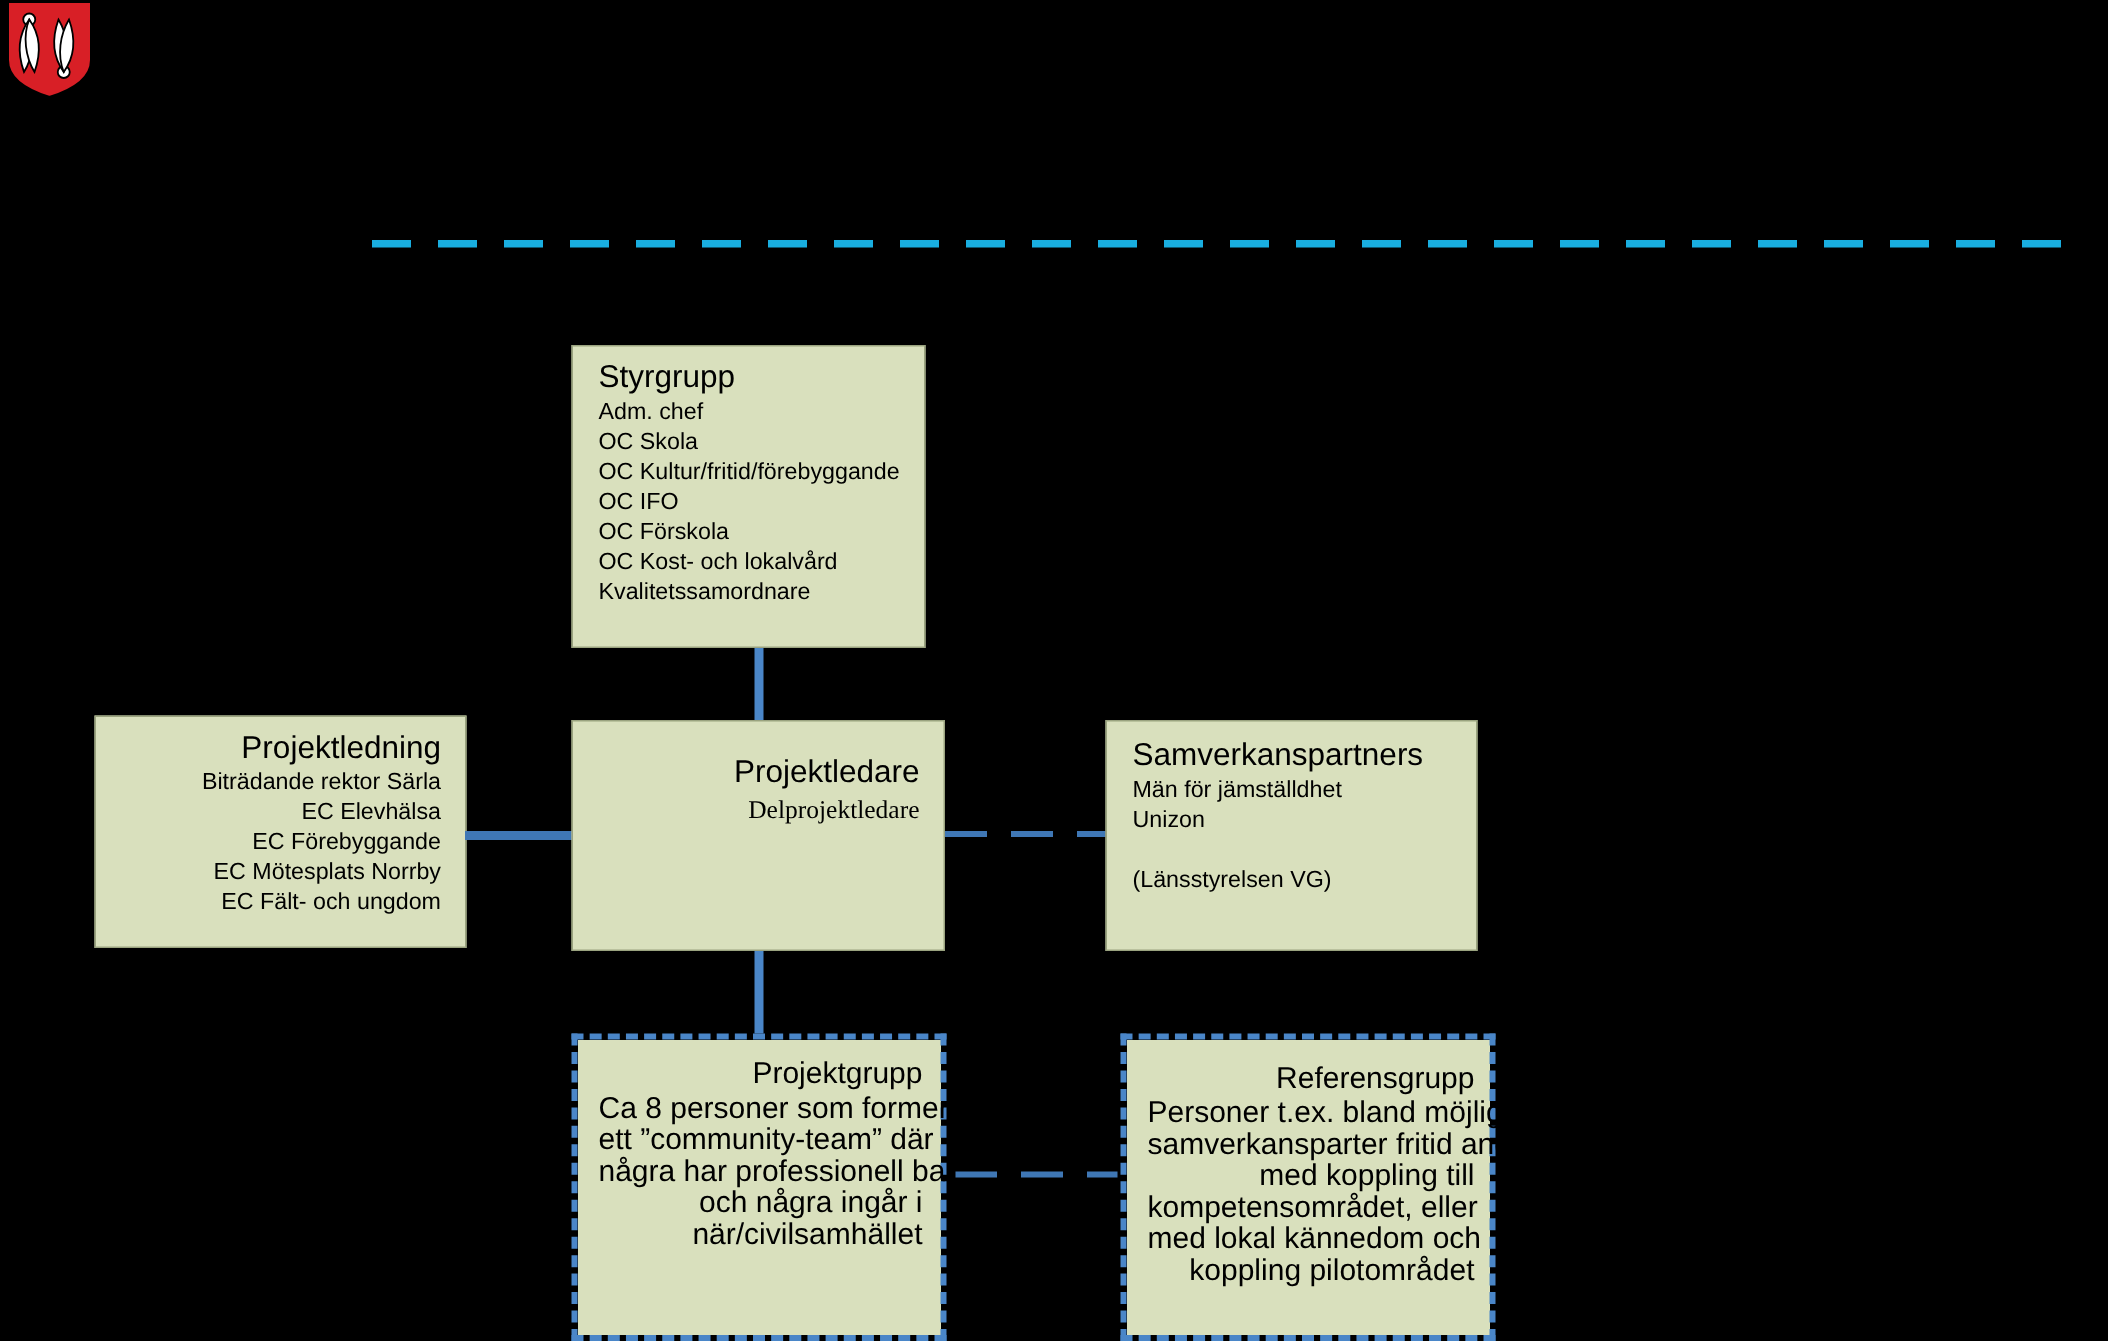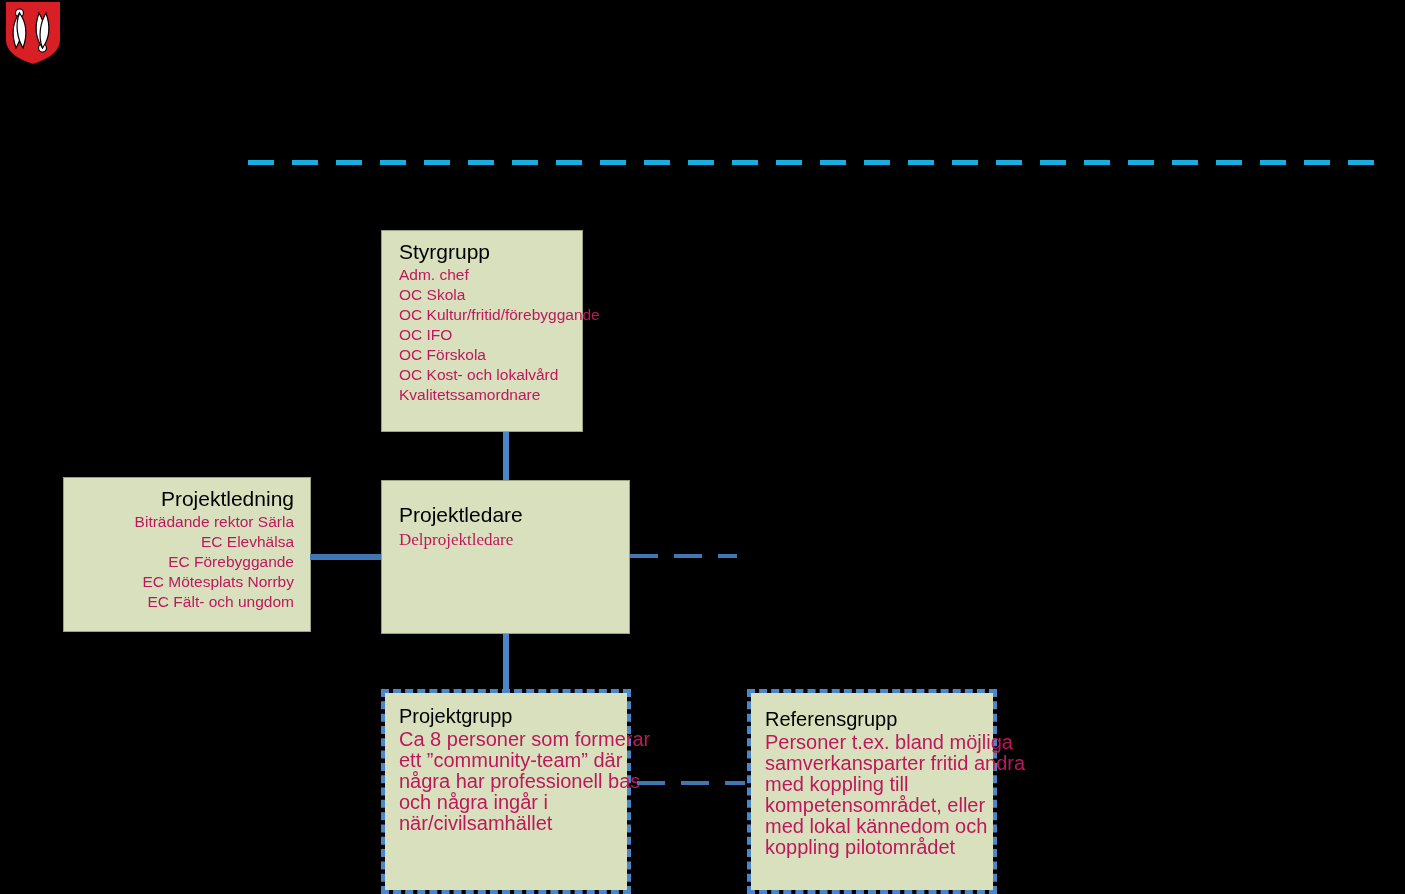--- a/index.html
+++ b/index.html
@@ -31,32 +31,33 @@
     background: #d9e0bd;
     box-sizing: border-box;
     padding: 8px 16px 8px 17px;
   }
   .box.solid {
     border: 1px solid #9aa37f;
   }
   .box.dashed {
     border: 4px dashed #4a86c8;
     background-clip: padding-box;
+    text-align: right;
   }
   .box-title {
     font-size: 21px;
     line-height: 25px;
     color: #000000;
     white-space: nowrap;
     margin-bottom: 1px;
   }
   .box-line {
     font-size: 15.5px;
     line-height: 20px;
-    color: #be185d;
+    color: #000000;
     white-space: nowrap;
   }
   .box-line.blank {
     height: 20px;
   }
   .box.dashed .box-title {
     font-size: 20px;
     line-height: 24px;
   }
   .box.dashed .box-line {
@@ -108,21 +109,21 @@
       <g stroke="#000000" stroke-width="1.2" fill="#ffffff">
         <circle cx="38.5" cy="48" r="4"></circle>
         <path d="M38.5 48 C32 39 30 27 35 13 C41 23 43 37 38.5 48 Z"></path>
         <path d="M38.5 48 C45 39 47 27 42 13 C36 23 34 37 38.5 48 Z"></path>
       </g>
     </svg>
   </div>
 
   <div class="top-rule" style="left:248px; top:160px; width:1130px; height:5px;"></div>
 
-  <div class="box solid" style="left:381px; top:230px; width:202px; height:202px;">
+  <div class="box solid" style="left:381px; top:230px; width:236px; height:202px;">
     <div class="box-title">Styrgrupp</div>
     <div class="box-line">Adm. chef</div>
     <div class="box-line">OC Skola</div>
     <div class="box-line">OC Kultur/fritid/förebyggande</div>
     <div class="box-line">OC IFO</div>
     <div class="box-line">OC Förskola</div>
     <div class="box-line">OC Kost- och lokalvård</div>
     <div class="box-line">Kvalitetssamordnare</div>
   </div>
 
@@ -132,27 +133,34 @@
     <div class="box-title">Projektledning</div>
     <div class="box-line">Biträdande  rektor Särla</div>
     <div class="box-line">EC Elevhälsa</div>
     <div class="box-line">EC Förebyggande</div>
     <div class="box-line">EC Mötesplats  Norrby</div>
     <div class="box-line">EC Fält-  och ungdom</div>
   </div>
 
   <div class="conn conn-h-solid" style="left:310px; top:554px; width:73px; height:6px;"></div>
 
-  <div class="box solid" style="left:381px; top:480px; width:249px; height:154px; padding-top:21px;">
+  <div class="box solid" style="left:381px; top:480px; width:249px; height:154px; padding-top:21px;text-align:right;">
     <div class="box-title">Projektledare</div>
     <div class="box-line" style="font-size:17px; line-height:23px;font-family:Liberation Serif, serif;">Delprojektledare</div>
   </div>
 
   <div class="conn conn-h-dashed" style="left:630px; top:554px; width:107px; height:4px;"></div>
 
+  <div class="box solid" style="left:737px; top:480px; width:248px; height:154px; padding-top:10px;">
+    <div class="box-title">Samverkanspartners</div>
+    <div class="box-line">Män  för jämställdhet</div>
+    <div class="box-line">Unizon</div>
+    <div class="box-line blank"></div>
+    <div class="box-line">(Länsstyrelsen  VG)</div>
+  </div>
 
   <div class="conn conn-v-solid" style="left:503px; top:634px; width:6px; height:55px;"></div>
 
   <div class="box dashed" style="left:381px; top:689px; width:250px; height:205px; padding:11px 12px 8px 14px;">
     <div class="box-title">Projektgrupp</div>
     <div class="box-line">Ca 8 personer  som  formerar</div>
     <div class="box-line">ett ”community-team” där</div>
     <div class="box-line">några har professionell  bas</div>
     <div class="box-line">och några ingår i</div>
     <div class="box-line">när/civilsamhället</div>

